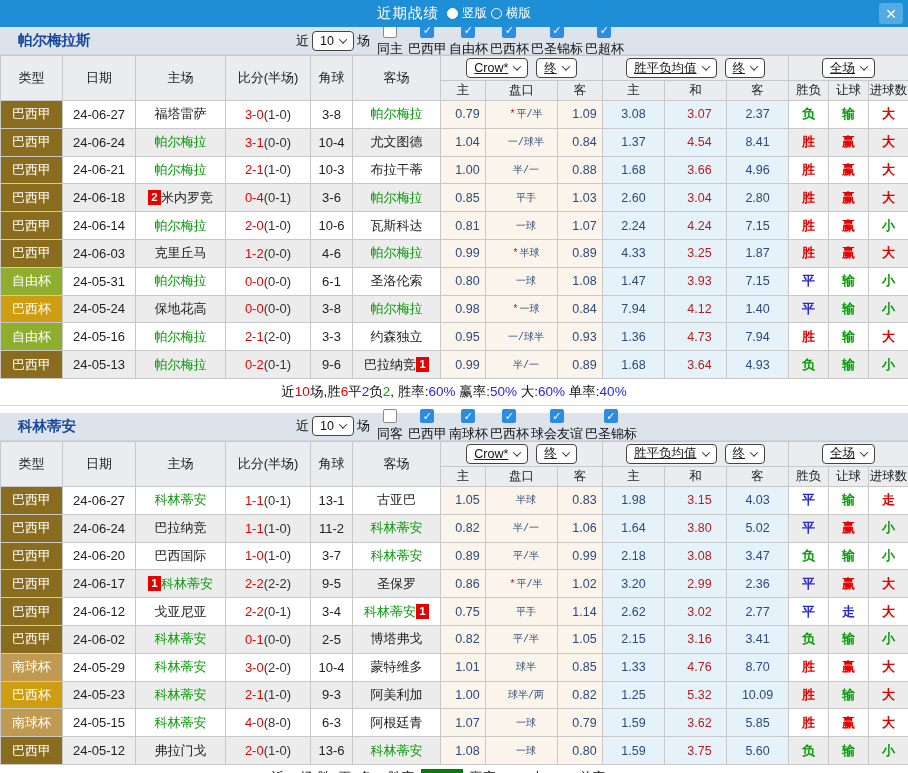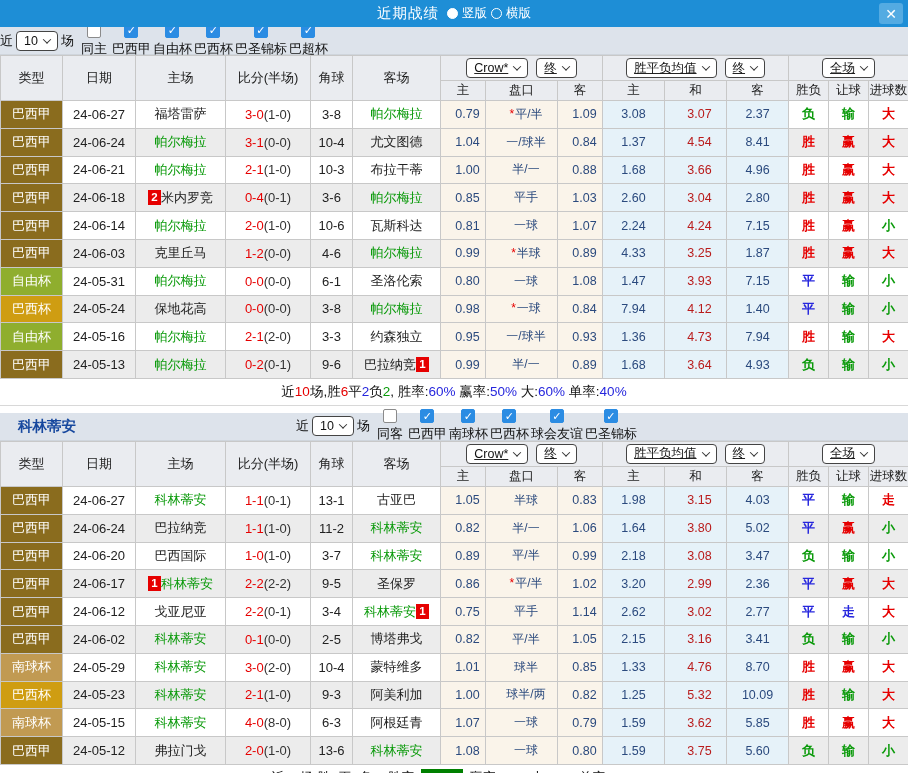--- a/index.html
+++ b/index.html
@@ -39,21 +39,21 @@
   thead tr.selrow th { height:25px; }
   thead tr.lblrow th { height:20px; font-size:12.5px; }
   .selcell { display:flex; align-items:center; justify-content:center; gap:8px;text-decoration:underline; }
   tbody td { height:27.8px; font-size:13px; color:#222; background:#fff; }
   tbody tr:nth-child(even) td { background:#ececec; }
   tbody td.c-comp { color:#fff; font-size:13px; }
   tbody td.cream  { background:#faf4ea !important;padding-left:9px; }
   tbody td.lblue  { background:#e6f2f9 !important; }
   .c-num { font-size:12.5px; color:#2b4a7e; }
   .c-num.draw { color:#b91c1c;padding-left:8px; }
-  .c-line { font-size:12px; color:#2b4a7e; }
+  .c-line { font-size:10px; color:#2b4a7e;font-family:Liberation Mono, monospace; }
   .star { color:var(--red); margin-right:1px; }
   .c-team.self .tname { color:var(--green); }
   .badge { display:inline-block; min-width:13px; height:15px; line-height:15px; padding:0 1px;
     background:var(--red); color:#fff; font-size:11.5px; font-weight:bold; vertical-align:1px; }
   .ft { color:var(--red); }
   .ht { color:#333; }
   .c-res { font-size:13px; font-weight:bold; }
   .t-red   { color:var(--red); }
   .t-blue  { color:var(--blue); }
   .t-green { color:var(--green); }
@@ -82,20 +82,21 @@
     <span>横版</span>
   </span>
   <span class="closebtn">
     <span>✕</span>
   </span>
 </div>
 
 <div id="sections">
   <div class="section">
     <div class="sec-header">
+      <span class="team-name">帕尔梅拉斯</span>
       <span class="filterbar">
         <span>近</span>
         <span class="sel">
           <span>10</span>
           <span class="chev"></span>
         </span>
         <span>场</span>
         <span class="cbwrap" style="margin-left:4px">
           <span class="cb"></span>
           <span class="cblab">同主</span>

